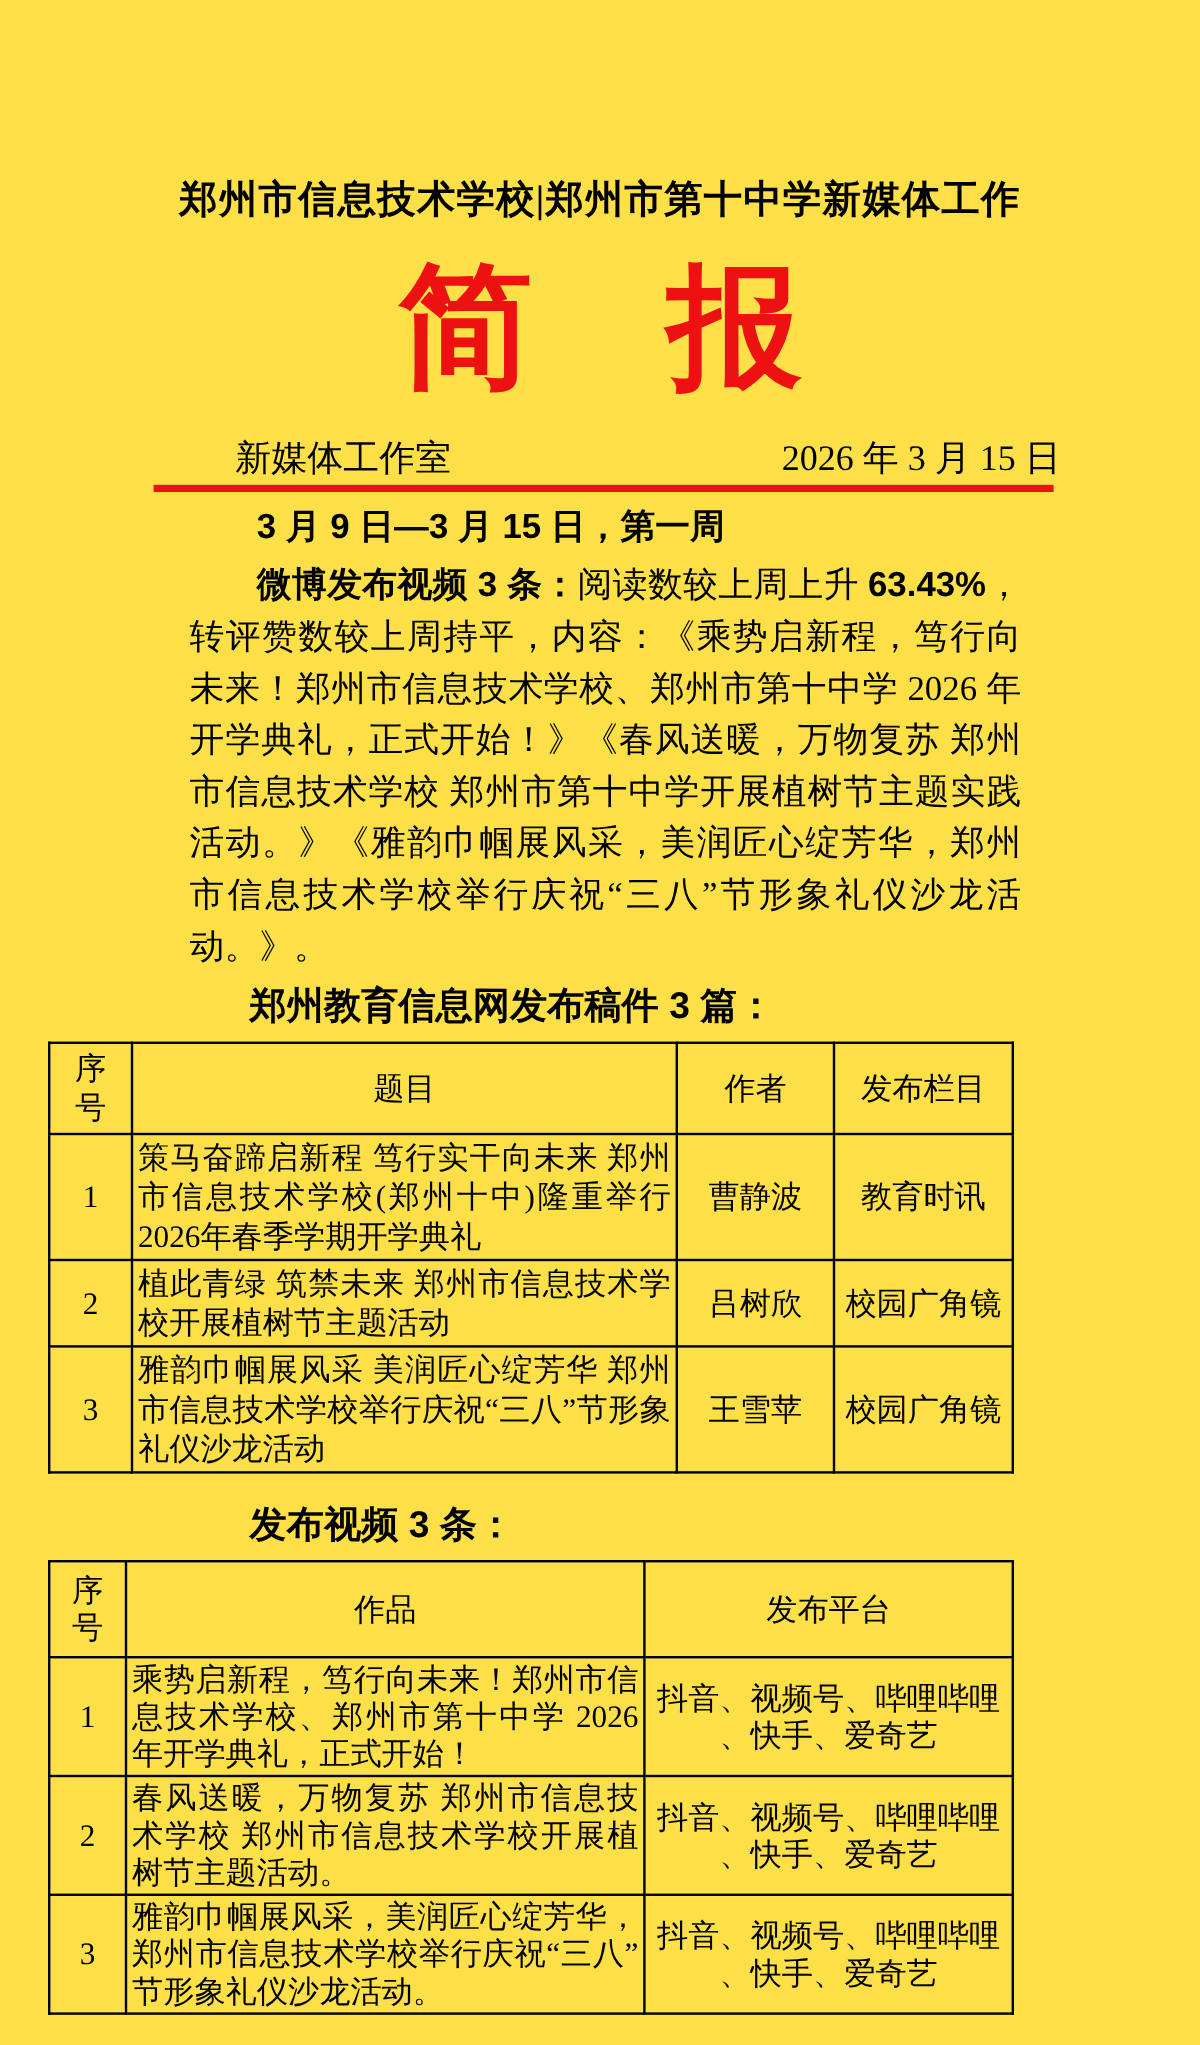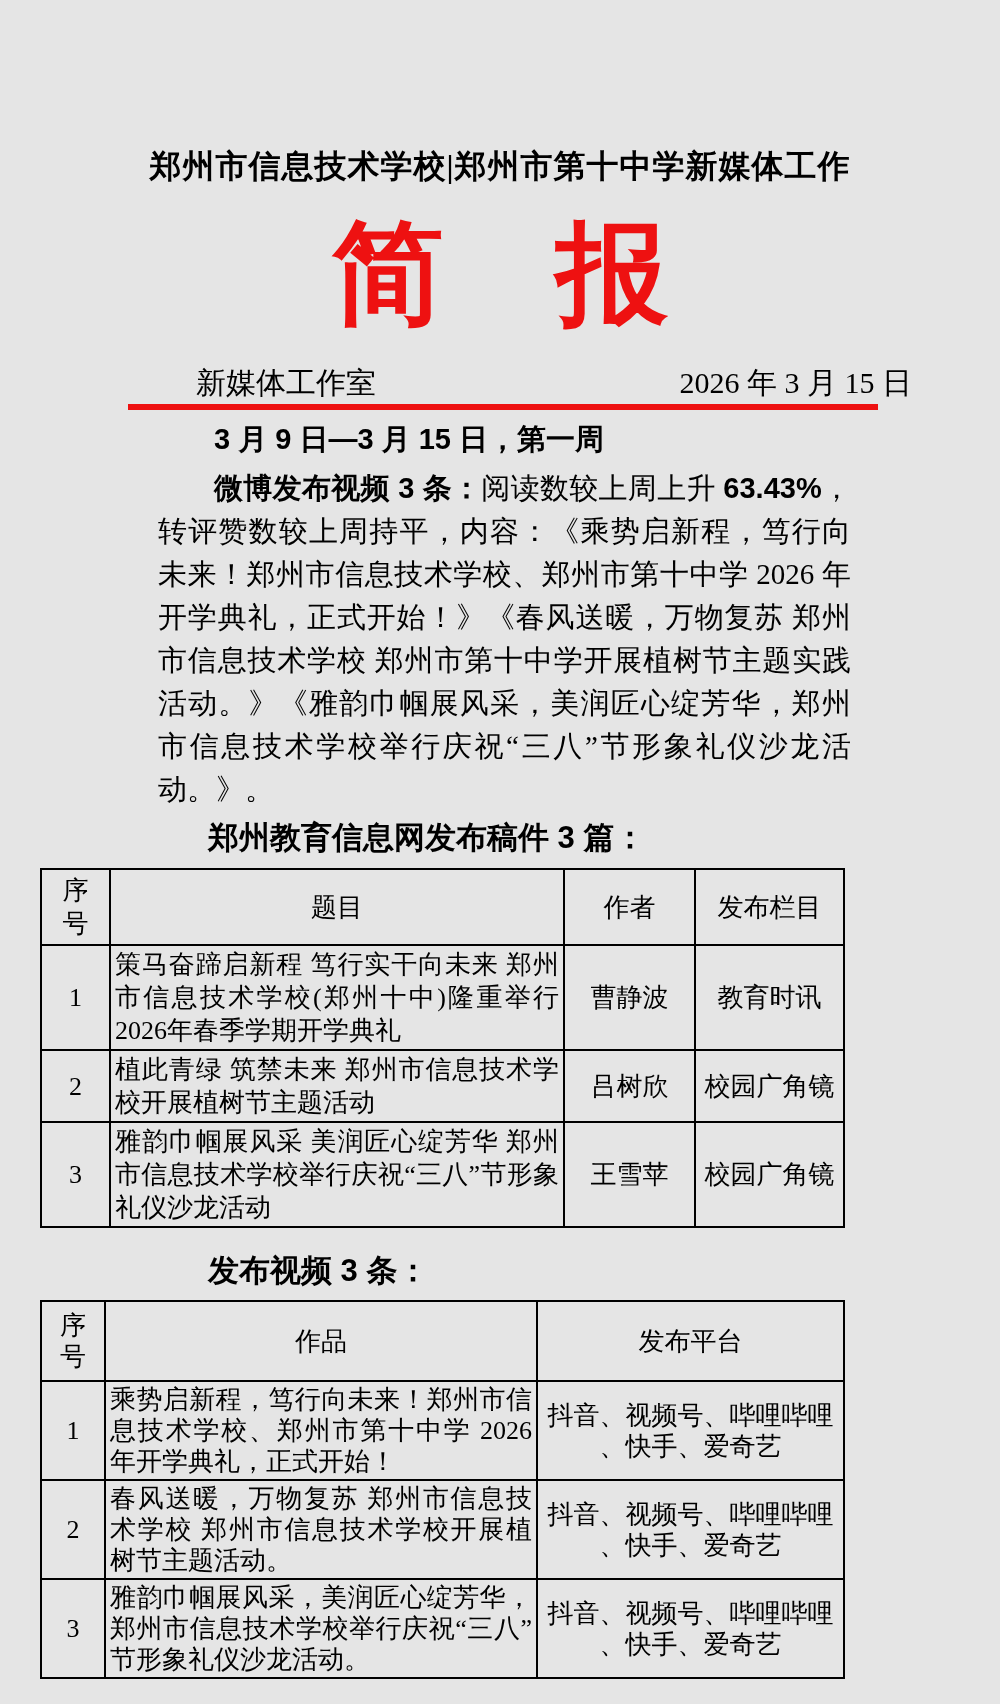--- a/index.html
+++ b/index.html
@@ -1,19 +1,19 @@
 <!DOCTYPE html>
 <html lang="zh"><head>
 <meta charset="utf-8">
 <style>
   html,body{margin:0;padding:0;background:#ffffff;}
   .page{
     position:relative;
     width:1000px;height:1704px;
-    background:#e5e5e5;
+    background:#fde047;
     overflow:hidden;
     font-family:"Liberation Serif", serif;
     color:#000;
   }
   .org{
     margin-top:145px;
     text-align:center;
     font-size:32px;
     font-weight:bold;
     line-height:42px;
@@ -28,21 +28,21 @@
     line-height:118px;
     color:#ee1111;
   }
   .issue{
     margin-top:44px;
     text-align:center;
     font-size:28px;
     line-height:32px;
   }
   .meta{
-    margin:34px 88px 0 196px;
+    margin:34px 116px 0 196px;
     display:flex;
     justify-content:space-between;
     font-size:30px;
     line-height:32px;
   }
   .redline{
     margin:5px 0 0 128px;
     width:750px;height:6px;
     background:#ee1111;
   }

